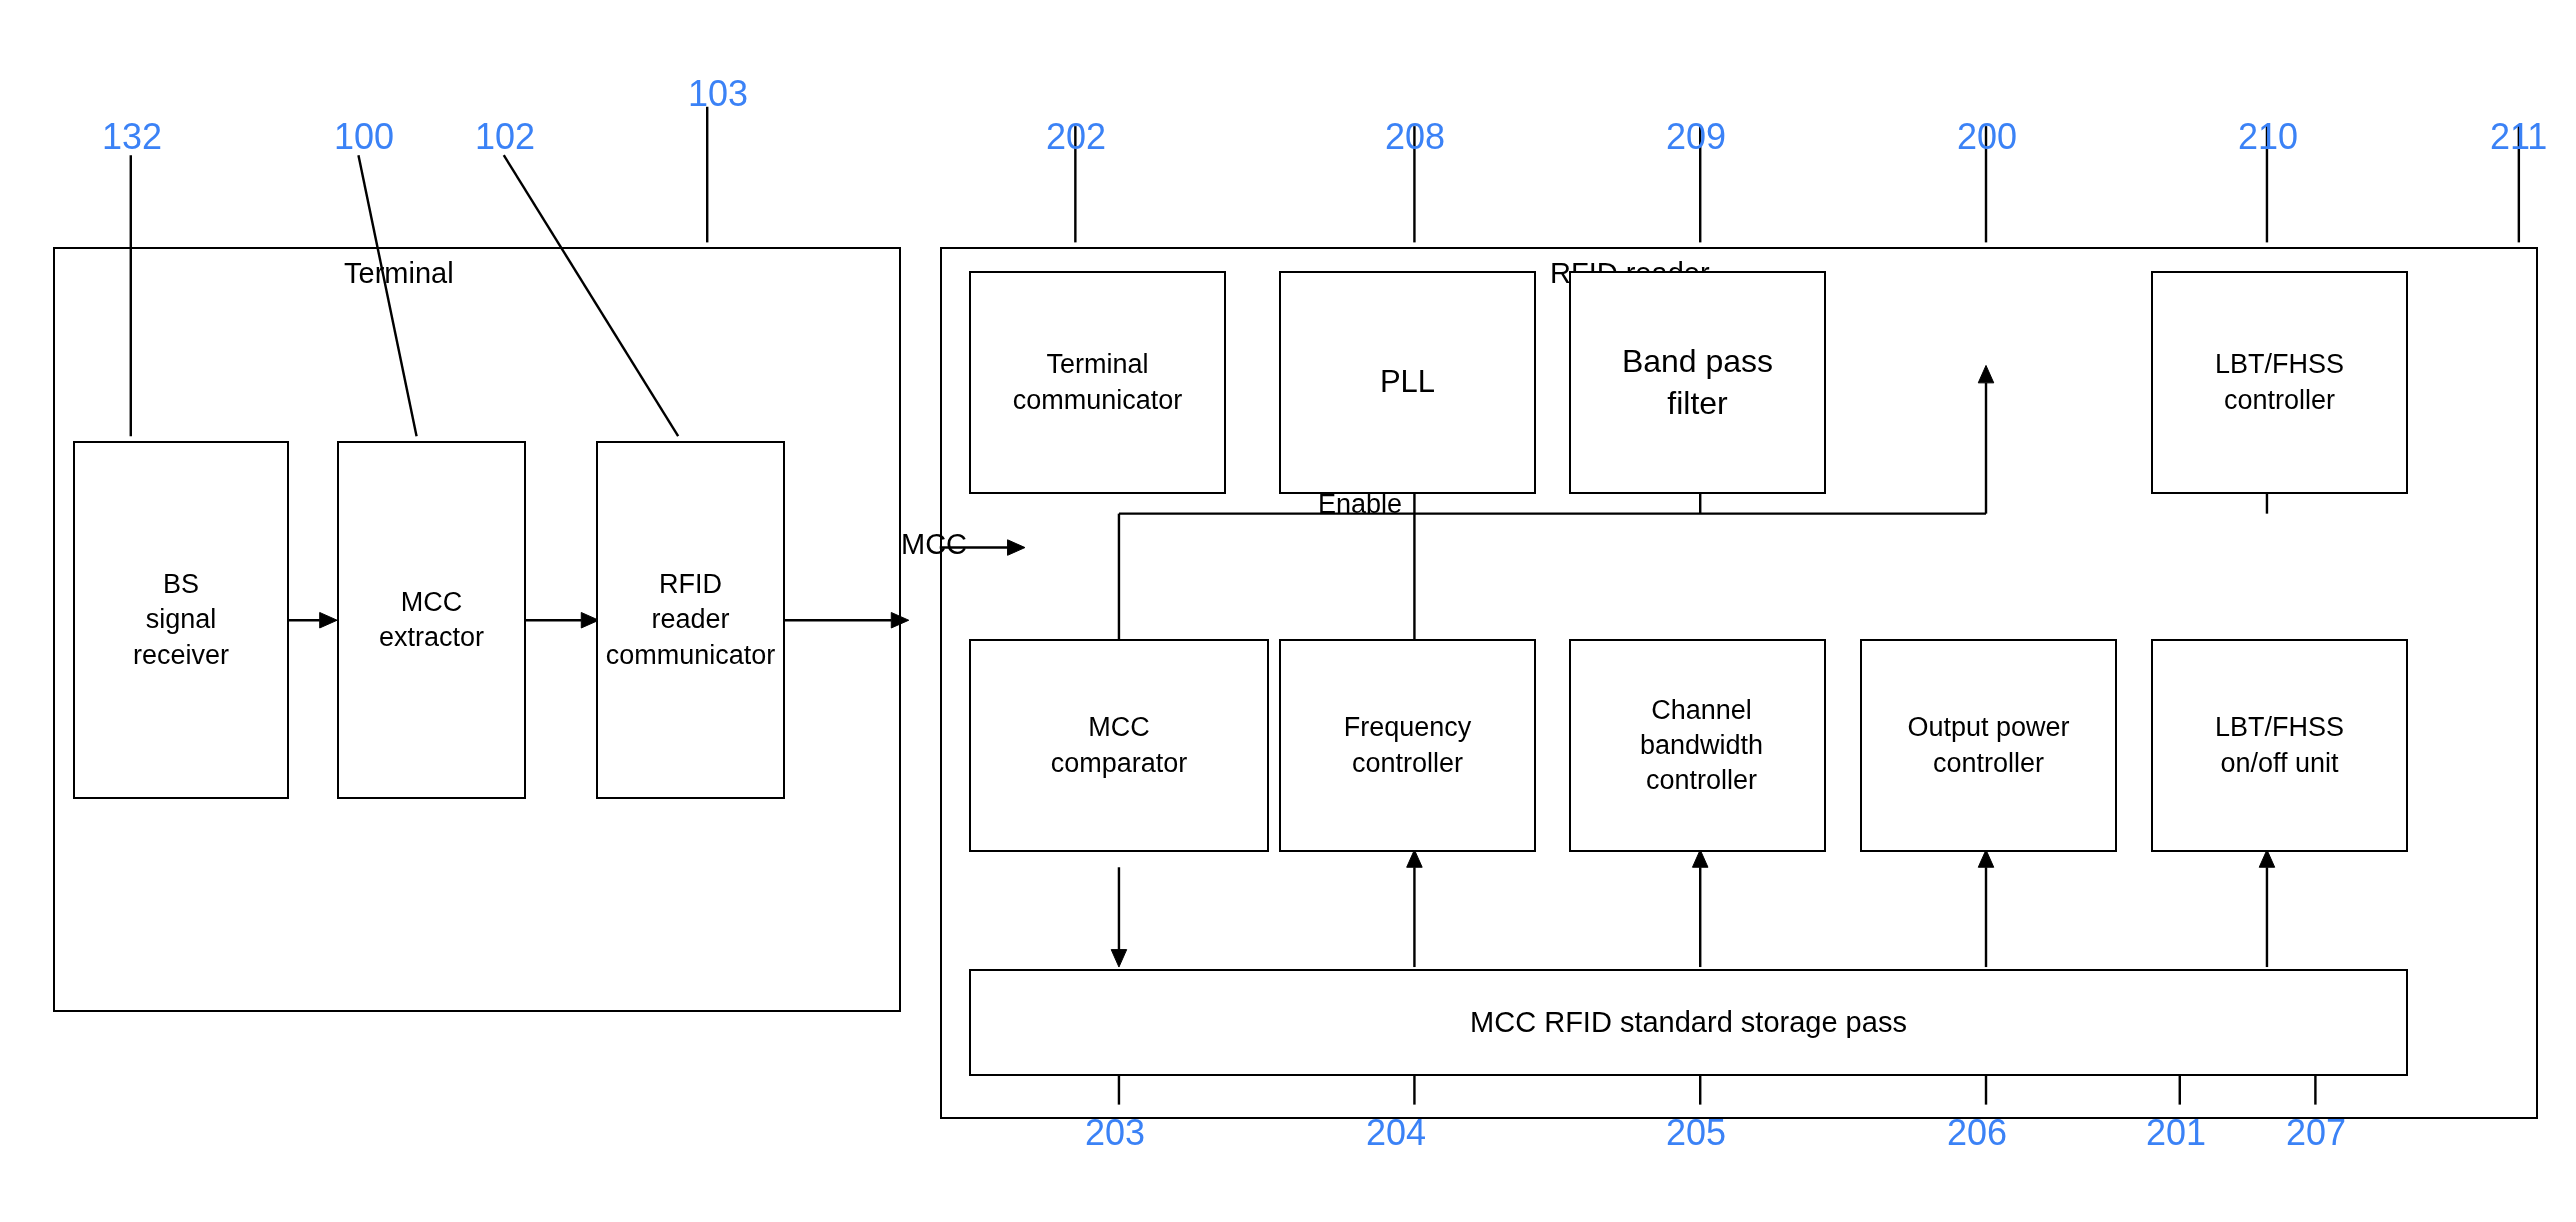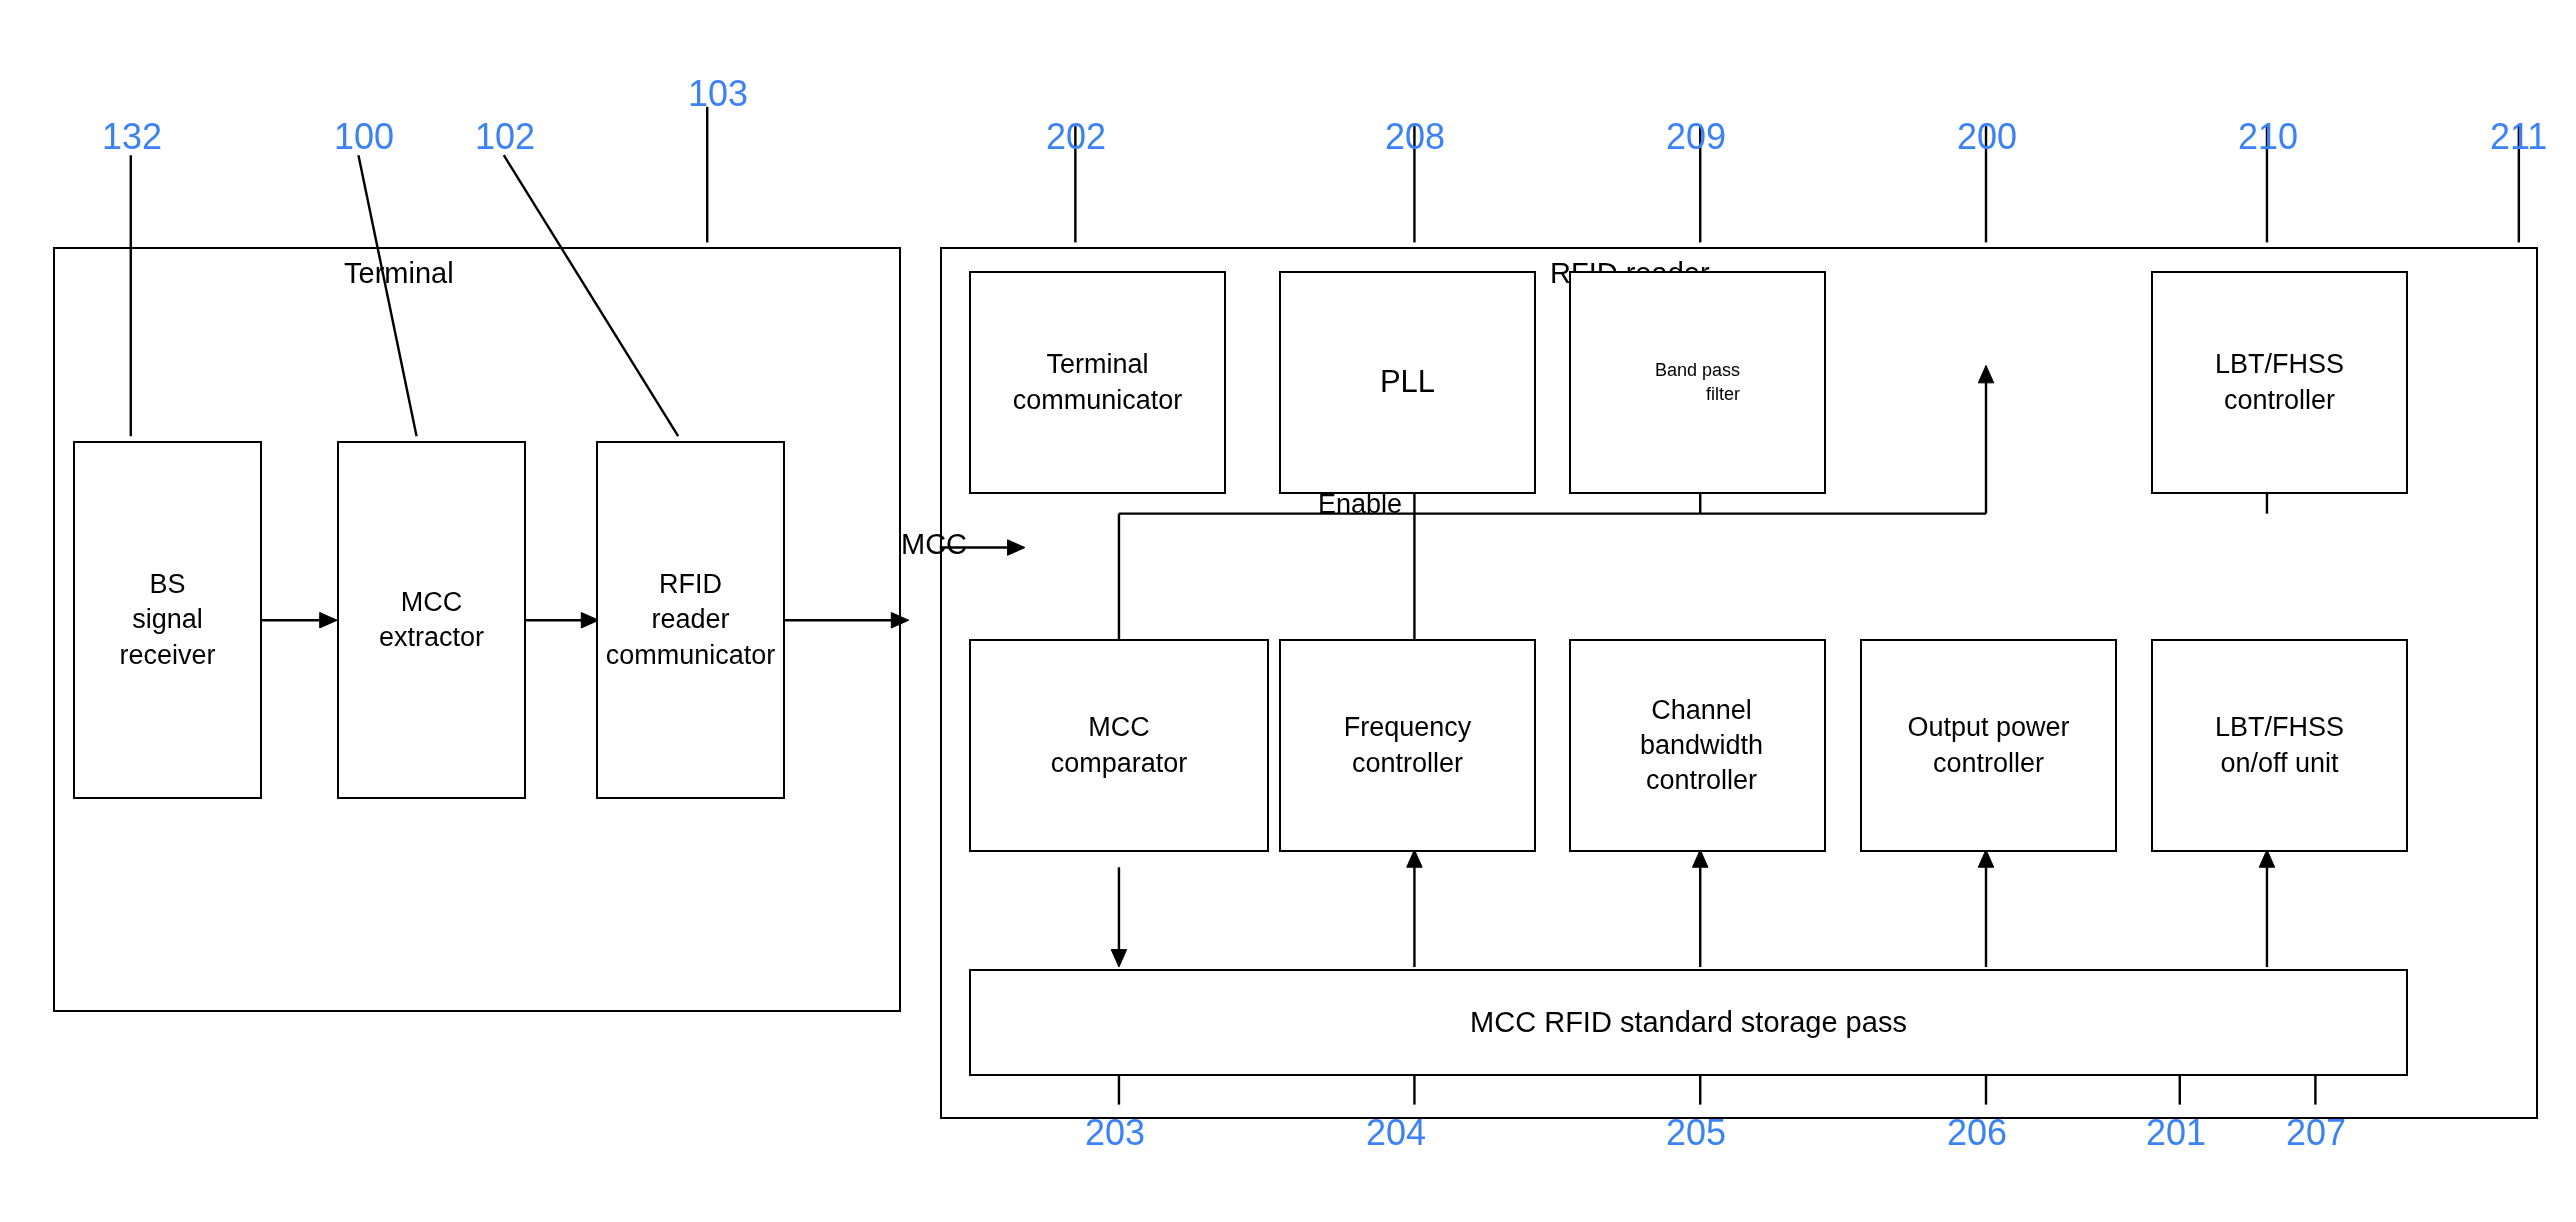--- a/index.html
+++ b/index.html
@@ -139,21 +139,21 @@
   </svg>
 
   <div class="outer-box" style="left:53px; top:247px; width:848px; height:765px;">
   </div>
   <div class="title-label" style="left:344px; top:257px;">Terminal</div>
 
   <div class="outer-box" style="left:940px; top:247px; width:1598px; height:872px;">
   </div>
   <div class="title-label" style="left:1550px; top:257px;">RFID reader</div>
 
-  <div class="box" style="left:73px; top:441px; width:189px; height:358px; font-size:27px; white-space:pre-line;">
+  <div class="box" style="left:73px; top:441px; width:216px; height:358px; font-size:27px; white-space:pre-line;">
     <span style="white-space:pre-line;">BS
 signal
 receiver</span>
   </div>
 
   <div class="box" style="left:337px; top:441px; width:189px; height:358px; font-size:27px;">
     <span style="white-space:pre-line;">MCC
 extractor</span>
   </div>
 
@@ -167,21 +167,21 @@
 
   <div class="box" style="left:969px; top:271px; width:257px; height:223px; font-size:27px;">
     <span style="white-space:pre-line;">Terminal
 communicator</span>
   </div>
 
   <div class="box" style="left:1279px; top:271px; width:257px; height:223px; font-size:31px;">
     <span>PLL</span>
   </div>
 
-  <div class="box" style="left:1569px; top:271px; width:257px; height:223px; font-size:18px;text-align:right;">
+  <div class="box" style="left:1569px; top:271px; width:257px; height:223px; font-size:32px;">
     <span style="white-space:pre-line;">Band pass
 filter</span>
   </div>
 
 
   <div class="box" style="left:2151px; top:271px; width:257px; height:223px; font-size:27px;">
     <span style="white-space:pre-line;">LBT/FHSS
 controller</span>
   </div>
 

